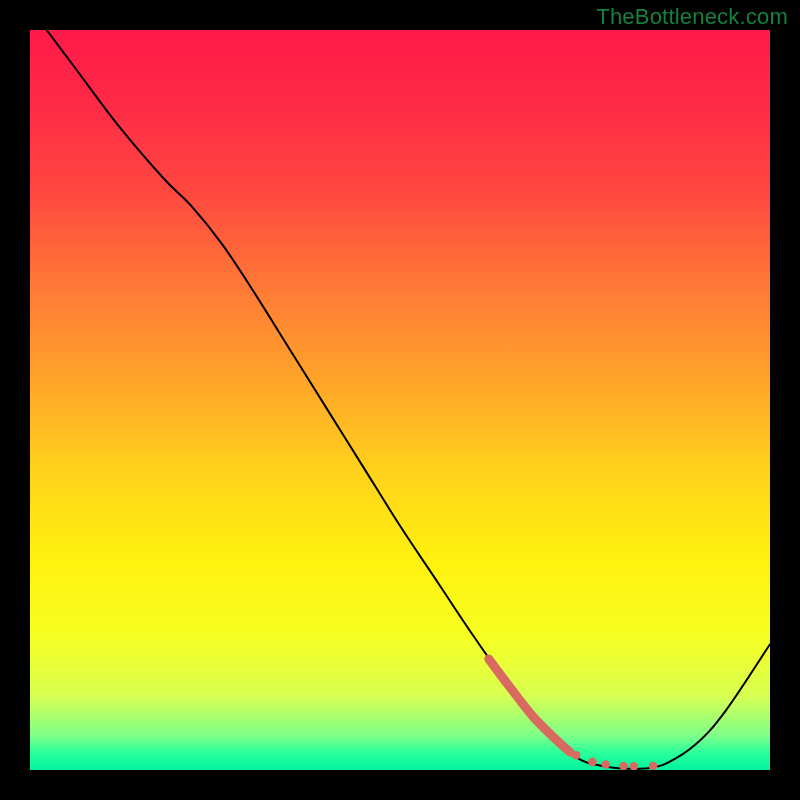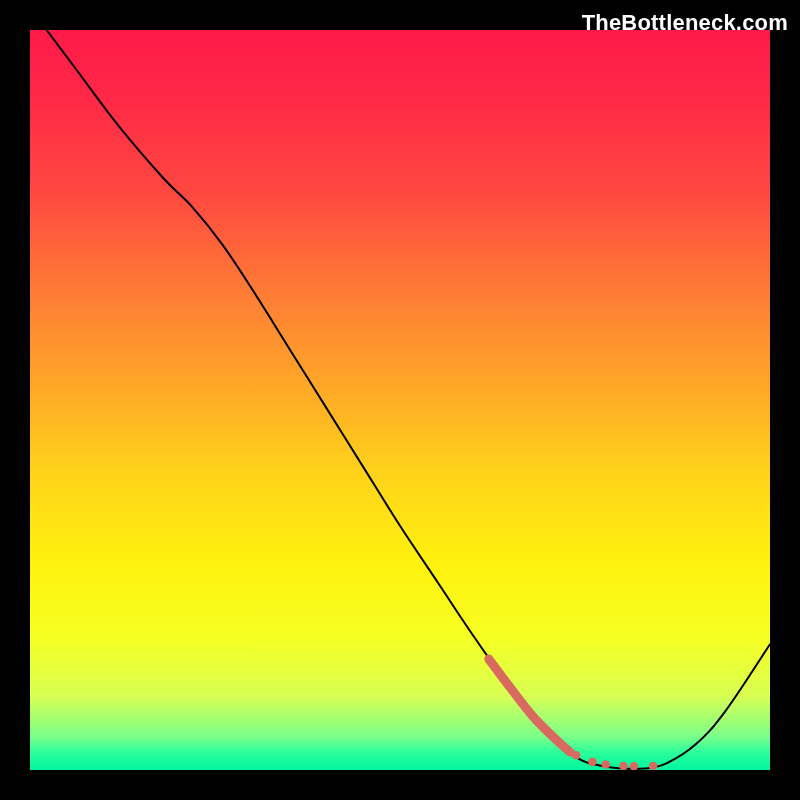--- a/index.html
+++ b/index.html
@@ -11,25 +11,25 @@
     overflow: hidden;
     font-family: Arial, Helvetica, sans-serif;
   }
   .container {
     position: relative;
     width: 800px;
     height: 800px;
   }
   .watermark {
     position: absolute;
-    top: 10px;
+    top: 4px;
     right: 12px;
-    color: #ffffff;
+    color: #15803d;
     font-size: 22px;
-    font-weight: 700;
+    font-weight: 400;
     letter-spacing: 0.2px;
     z-index: 50;
   }
   svg.plot {
     position: absolute;
     top: 0;
     left: 0;
     width: 800px;
     height: 800px;
   }

